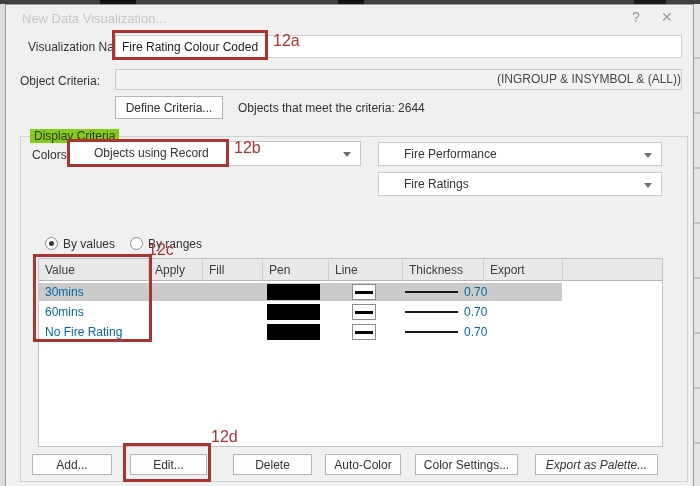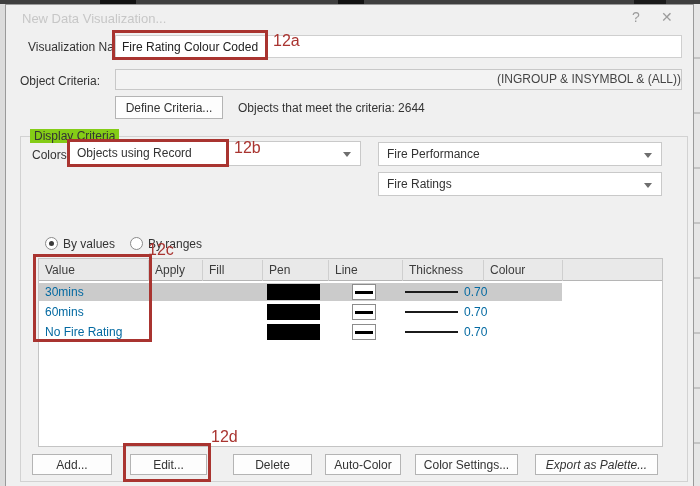--- a/index.html
+++ b/index.html
@@ -48,21 +48,21 @@
   }
   .define-btn { left:115px; top:96px; width:108px; height:23px; }
   .count-text { left:238px; top:101px; }
 
   
   .groupbox { left:20px; top:136px; width:668px; height:346px; border:1px solid #d2d2d2; }
   .group-legend { left:30px; top:129px; background:#84cc16; padding:0 4px; }
 
   .dropdown {
     background:#fff; border:1px solid #c9c9c9; line-height:23px;
-    padding-left:8px; color:#333; cursor:pointer;
+    padding-left:25px; color:#333; cursor:pointer;
   }
   .dd-colors { left:68px;  top:141px; width:293px; height:25px; }
   .dd-record { left:378px; top:142px; width:284px; height:24px; }
   .dd-field  { left:378px; top:172px; width:284px; height:24px; }
   .dd-arrow {
     position:absolute; right:9px; top:10px; width:0; height:0;
     border-left:4px solid transparent; border-right:4px solid transparent;
     border-top:5px solid #6e6e6e;
   }
 
@@ -163,21 +163,21 @@
 
     <div>
       <div class="abs table-bg"></div>
       <div class="abs thead-bg"></div>
       <span class="abs th first" style="left:39px;  width:109px;">Value</span>
       <span class="abs th" style="left:148px; width:54px;">Apply</span>
       <span class="abs th" style="left:202px; width:60px;">Fill</span>
       <span class="abs th" style="left:262px; width:66px;">Pen</span>
       <span class="abs th" style="left:328px; width:74px;">Line</span>
       <span class="abs th" style="left:402px; width:81px;">Thickness</span>
-      <span class="abs th" style="left:483px; width:79px;">Colour</span>
+      <span class="abs th" style="left:483px; width:79px;">Export</span>
       <span class="abs th" style="left:562px; width:100px;"></span>
 
       <div>
         <div class="abs sel-bg"></div>
         <span class="abs cell-text" style="left:45px; top:285px;">30mins</span>
         <span class="abs pen-swatch" style="left:267px; top:284px;"></span>
         <span class="abs line-swatch" style="left:352px; top:284px;"></span>
         <span class="abs thick-line" style="left:405px; top:291px;"></span>
         <span class="abs cell-text" style="left:464px; top:285px;">0.70</span>
       </div>

